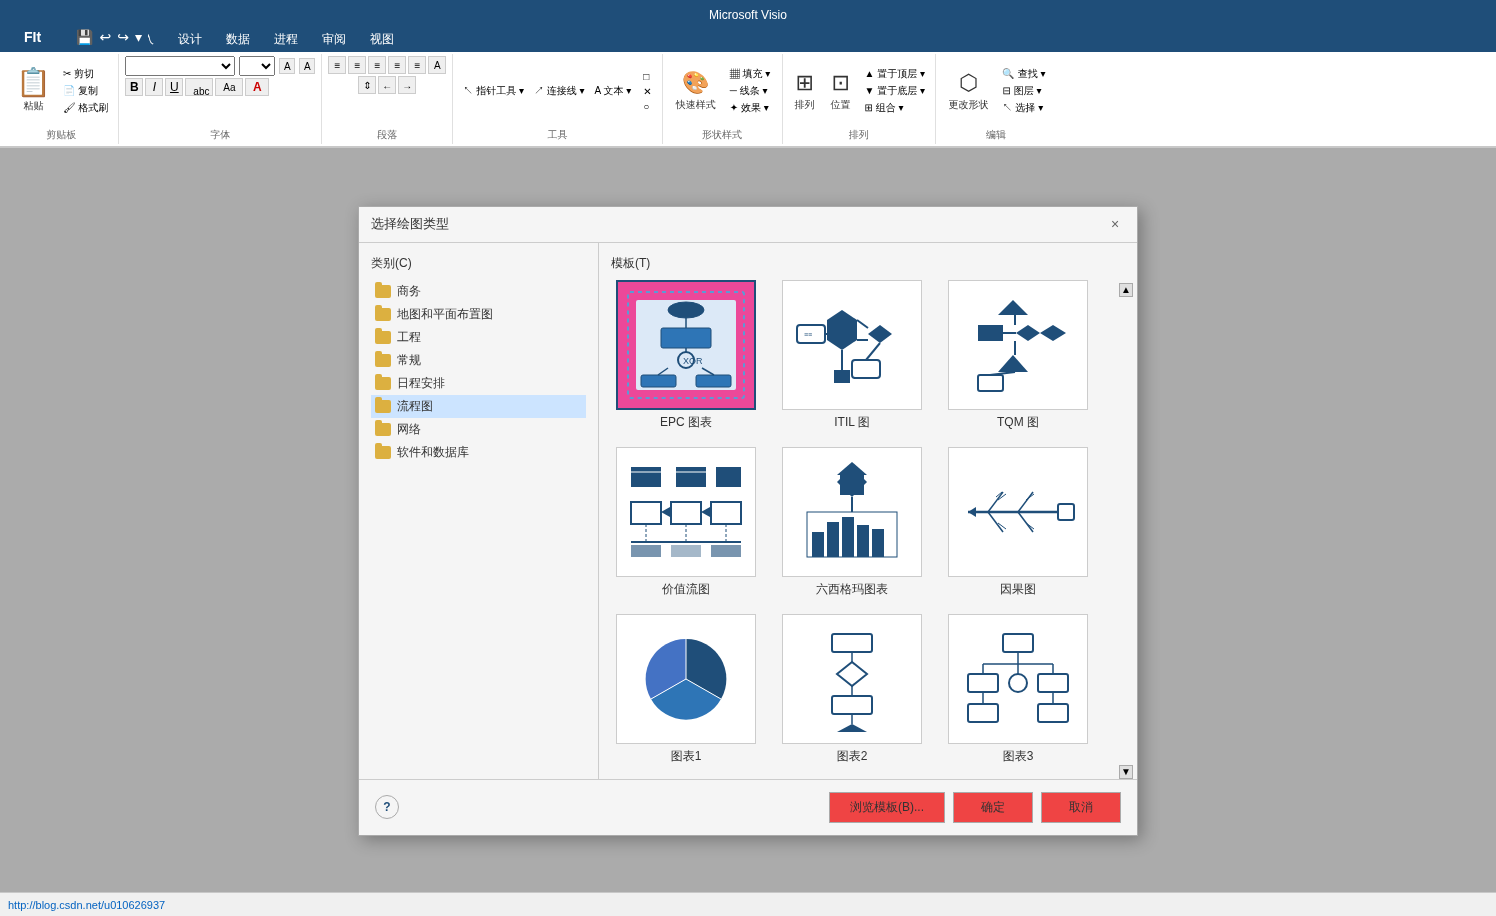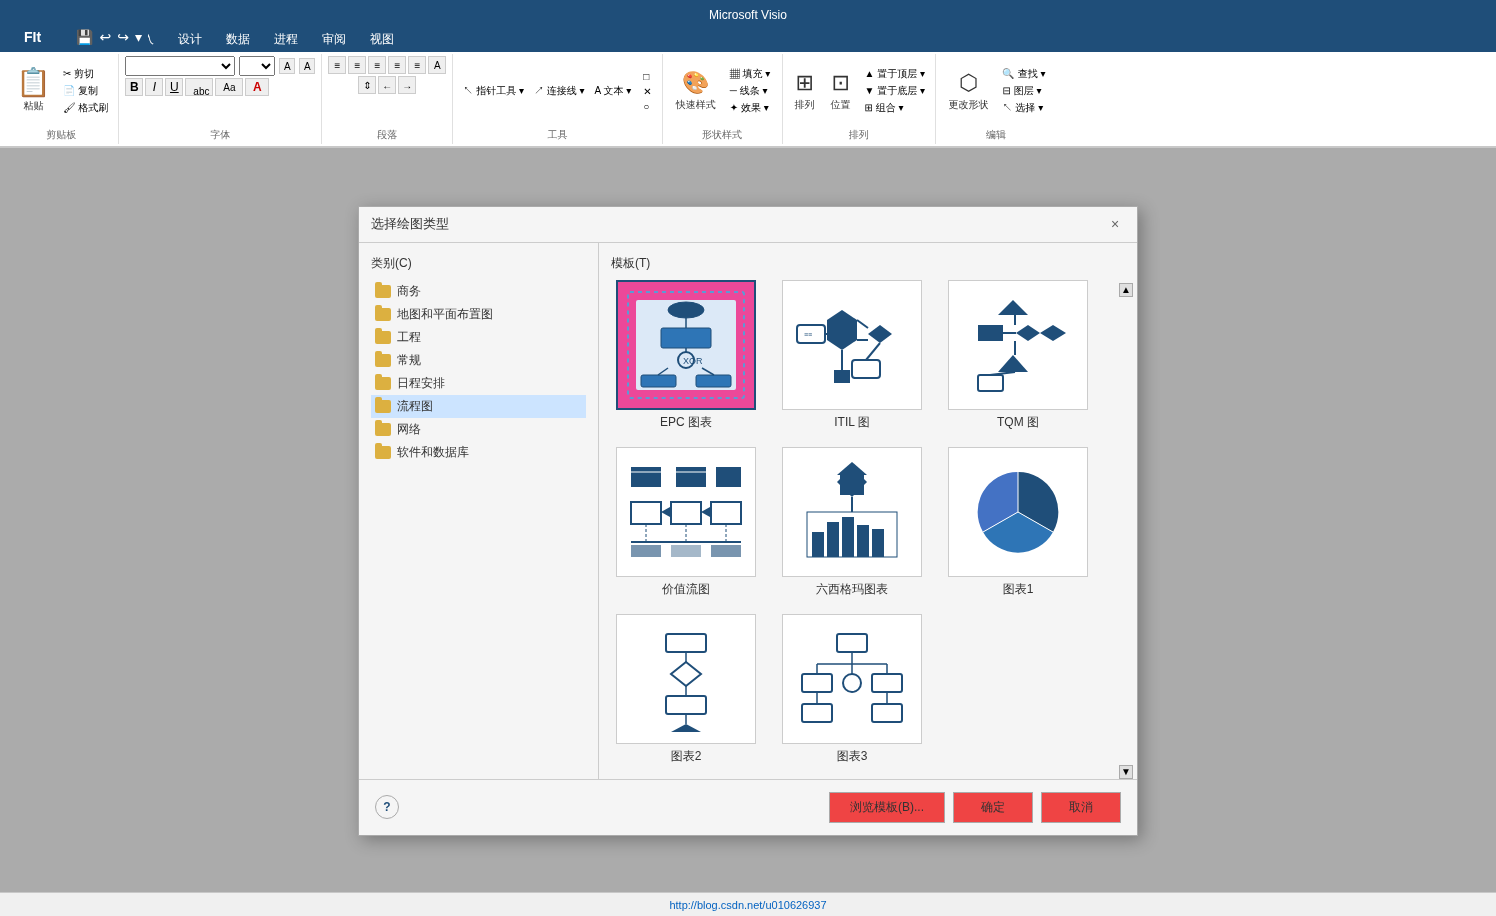--- a/index.html
+++ b/index.html
@@ -132,21 +132,21 @@
     .status-bar {
       position: absolute;
       bottom: 0;
       left: 0;
       right: 0;
       height: 24px;
       background: #f0f0f0;
       border-top: 1px solid #c8c8c8;
       display: flex;
       align-items: center;
-      justify-content: center;
+      justify-content: flex-start;
       padding: 0 8px;
       font-size: 11px;
       color: #0563c1;
     }
 
     
     .dialog-overlay {
       position: absolute;
       top: 0; left: 0; right: 0; bottom: 0;
       display: flex;
@@ -728,20 +728,46 @@
 
                     <line x1="60" y1="40" x2="60" y2="55" stroke="#1f4e79" stroke-width="2"></line>
 
                     <polygon points="60,5 75,18 45,18" fill="#1f4e79"></polygon>
                     <rect x="48" y="18" width="24" height="20" fill="#1f4e79"></rect>
                   </svg>
                 </div>
                 <span class="template-name">六西格玛图表</span>
               </div>
 
+              <div class="template-item">
+                <div class="template-thumb">
+                  <svg class="diagram-svg" viewBox="0 0 120 110">
+
+                    <line x1="10" y1="55" x2="100" y2="55" stroke="#1f4e79" stroke-width="2.5"></line>
+
+                    <rect x="100" y="47" width="16" height="16" rx="2" fill="none" stroke="#1f4e79" stroke-width="2"></rect>
+
+                    <line x1="30" y1="55" x2="45" y2="35" stroke="#1f4e79" stroke-width="1.5"></line>
+                    <line x1="60" y1="55" x2="75" y2="35" stroke="#1f4e79" stroke-width="1.5"></line>
+
+                    <line x1="30" y1="55" x2="45" y2="75" stroke="#1f4e79" stroke-width="1.5"></line>
+                    <line x1="60" y1="55" x2="75" y2="75" stroke="#1f4e79" stroke-width="1.5"></line>
+
+                    <line x1="40" y1="43" x2="48" y2="37" stroke="#1f4e79" stroke-width="1"></line>
+                    <line x1="38" y1="40" x2="44" y2="35" stroke="#1f4e79" stroke-width="1"></line>
+                    <line x1="68" y1="43" x2="76" y2="37" stroke="#1f4e79" stroke-width="1"></line>
+
+                    <line x1="40" y1="66" x2="48" y2="72" stroke="#1f4e79" stroke-width="1"></line>
+                    <line x1="68" y1="66" x2="76" y2="72" stroke="#1f4e79" stroke-width="1"></line>
+
+                    <polygon points="10,55 18,50 18,60" fill="#1f4e79"></polygon>
+                  </svg>
+                </div>
+                <span class="template-name">因果图</span>
+              </div>
 
               <div class="template-item">
                 <div class="template-thumb">
                   <svg class="diagram-svg" viewBox="0 0 120 110">
 
                     <path d="M60,55 L60,15 A40,40 0 0,1 95,75 Z" fill="#1f4e79"></path>
                     <path d="M60,55 L95,75 A40,40 0 0,1 25,75 Z" fill="#2e75b6"></path>
                     <path d="M60,55 L25,75 A40,40 0 0,1 60,15 Z" fill="#4472c4"></path>
 
                     <line x1="60" y1="55" x2="60" y2="15" stroke="white" stroke-width="1"></line>

